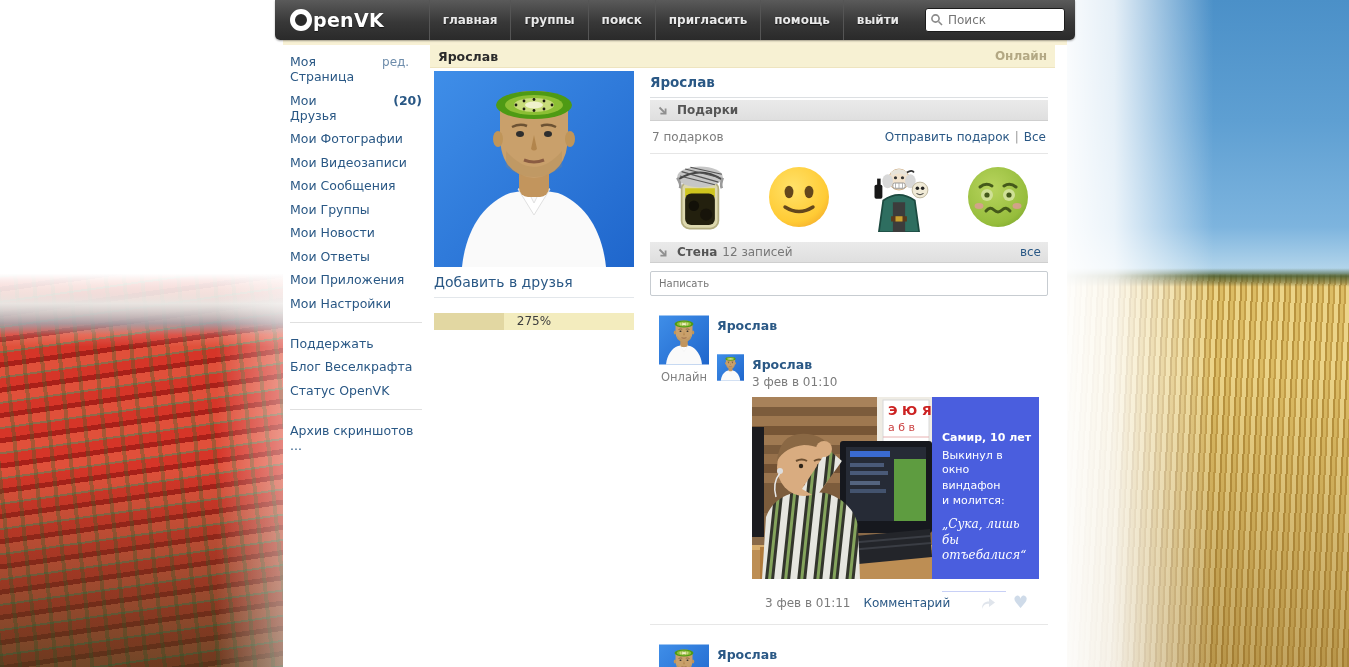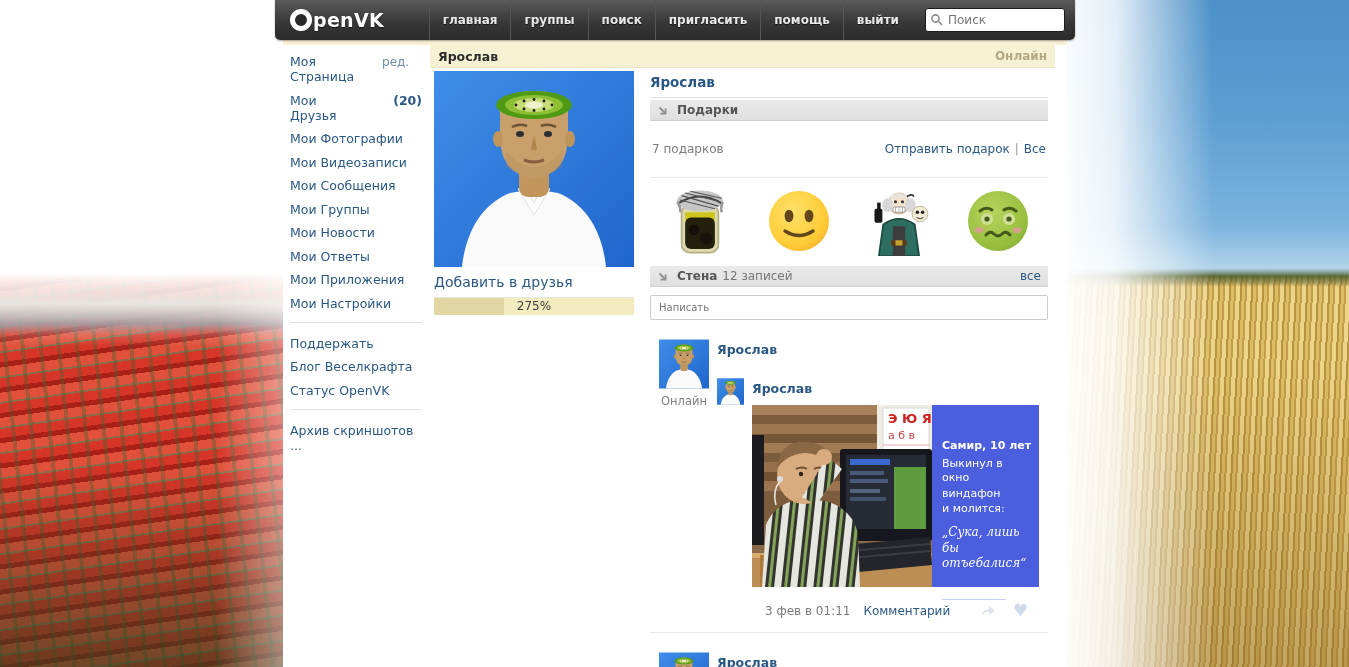--- a/index.html
+++ b/index.html
@@ -56,34 +56,34 @@
     display:flex;align-items:center;padding:0 8px;}
   .page-title{font-size:12.5px;font-weight:bold;color:#2b2b2b;}
   .online-badge{margin-left:auto;font-size:12px;font-weight:bold;color:#b3a884;}
   .main-body{display:flex;padding:3px 12px 0 9px;}
 
   
   .left-col{width:200px;flex:none;}
   .profile-photo{width:200px;height:196px;display:block;cursor:pointer;}
   .add-friend{display:block;margin-top:7px;padding-bottom:7px;border-bottom:1px solid #e3e7eb;
     color:#2a5885;font-size:14px;cursor:pointer;}
-  .rating{margin-top:0;height:17px;background:#f3ecbe;position:relative;}
+  .rating{margin-top:15px;height:17px;background:#f3ecbe;position:relative;}
   .rating-fill{position:absolute;left:0;top:0;bottom:0;width:35%;background:#e2d7a2;}
   .rating-label{position:relative;text-align:center;line-height:17px;font-size:12px;color:#3e3e3e;}
 
   
   .right-col{flex:1;margin-left:16px;min-width:0;}
   .name-heading{font-size:13.5px;font-weight:bold;color:#2a5885;padding:3px 0 7px;border-bottom:1px solid #dcdfe2;}
   .section-bar{margin-top:2px;height:20px;background:linear-gradient(#eaeaea,#dfdfdf);
     border-bottom:1px solid #cfcfcf;display:flex;align-items:center;padding:0 7px;font-size:12px;}
   .bar-arrow{margin-right:9px;display:inline-flex;}
   .bar-title{font-weight:bold;color:#555;}
   .bar-count{color:#777;margin-left:5px;}
   .bar-link{margin-left:auto;color:#2a5885;cursor:pointer;}
-  .gifts-meta{display:flex;align-items:center;height:24px;border-bottom:1px solid #e6e6e6;font-size:12px;padding:16px 2px;}
+  .gifts-meta{display:flex;align-items:center;height:24px;border-bottom:1px solid #e6e6e6;font-size:12px;padding:4px 2px;}
   .gifts-count{color:#7d7d7d;}
   .gifts-links{margin-left:auto;}
   .meta-link{color:#2a5885;cursor:pointer;}
   .meta-sep{color:#999;margin:0 5px;}
   .gifts-row{display:flex;justify-content:space-around;align-items:center;padding:8px 0;height:70px;}
   .gift{width:72px;height:70px;display:flex;align-items:center;justify-content:center;cursor:pointer;}
   .composer{margin-top:8px;}
   .composer input{width:100%;height:25px;box-sizing:border-box;border:1px solid #c7ccd1;border-radius:2px;
     padding:0 8px;font-size:10px;font-family:inherit;color:#444;outline:none;}
 
@@ -380,20 +380,21 @@
               <div class="online-label">Онлайн</div>
             </div>
             <div class="post-body">
               <span class="post-author">Ярослав</span>
               <div class="repost">
                 <svg class="repost-avatar" viewBox="0 0 200 196">
                     <use href="#avatarArt"></use>
                   </svg>
                 <div class="repost-main">
                   <span class="post-author">Ярослав</span>
+                  <div class="repost-date">3 фев в 01:10</div>
                   <div class="post-photo">
                     <svg class="photo-scene" viewBox="0 0 180 182">
                       <rect width="180" height="182" fill="#8a6a48"></rect>
                       <g>
                         <rect x="0" y="0" width="135" height="10" fill="#a8825a"></rect>
                           <rect x="0" y="10" width="135" height="9" fill="#7c5c3c"></rect>
                         <rect x="0" y="19" width="135" height="10" fill="#9e7850"></rect>
                           <rect x="0" y="29" width="135" height="9" fill="#775636"></rect>
                         <rect x="0" y="38" width="135" height="10" fill="#a07a52"></rect>
                           <rect x="0" y="48" width="135" height="9" fill="#7c5c3c"></rect>

